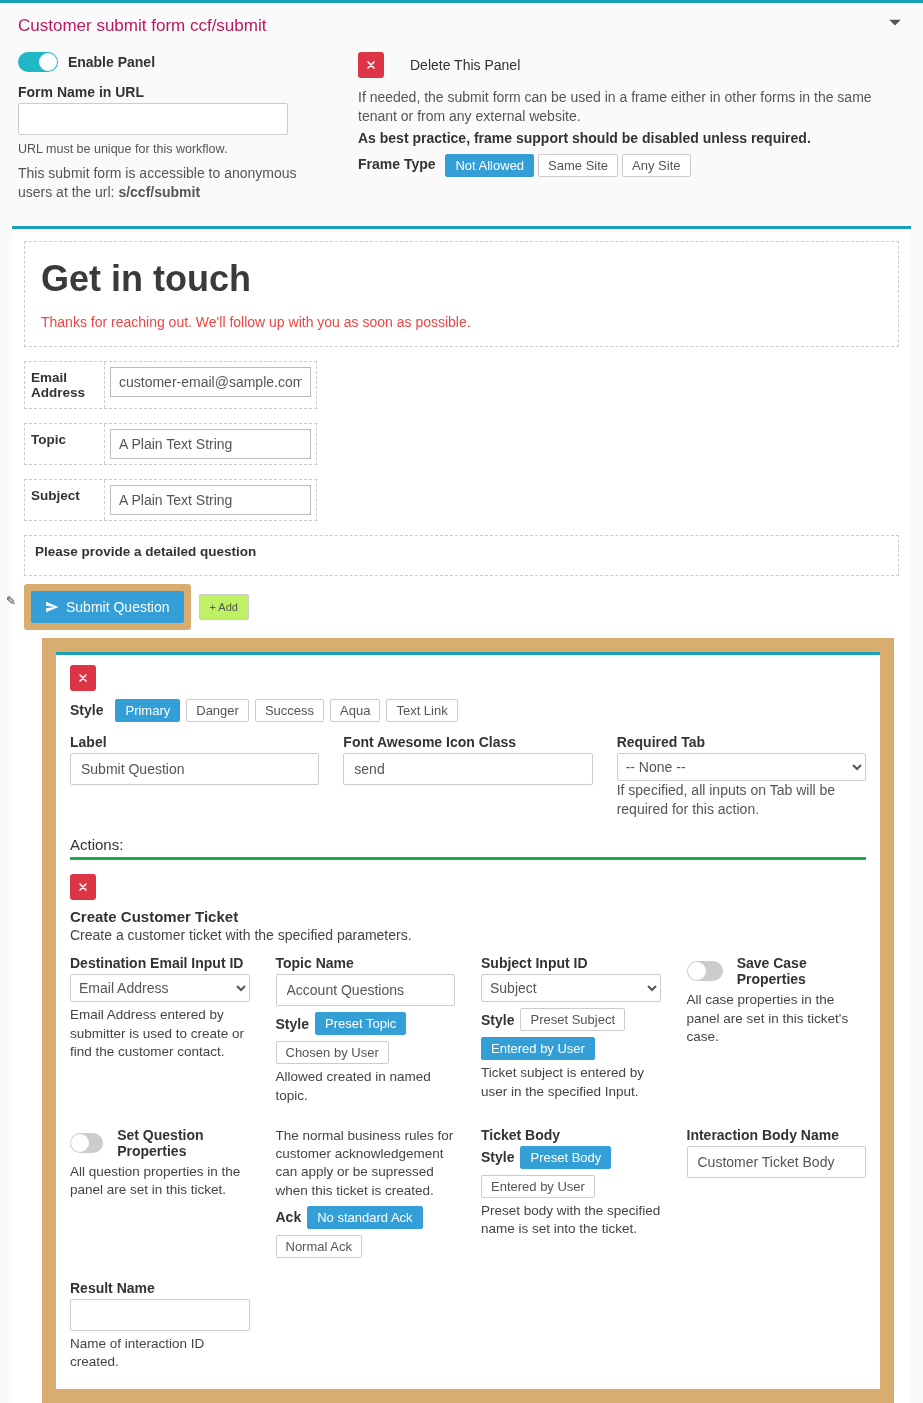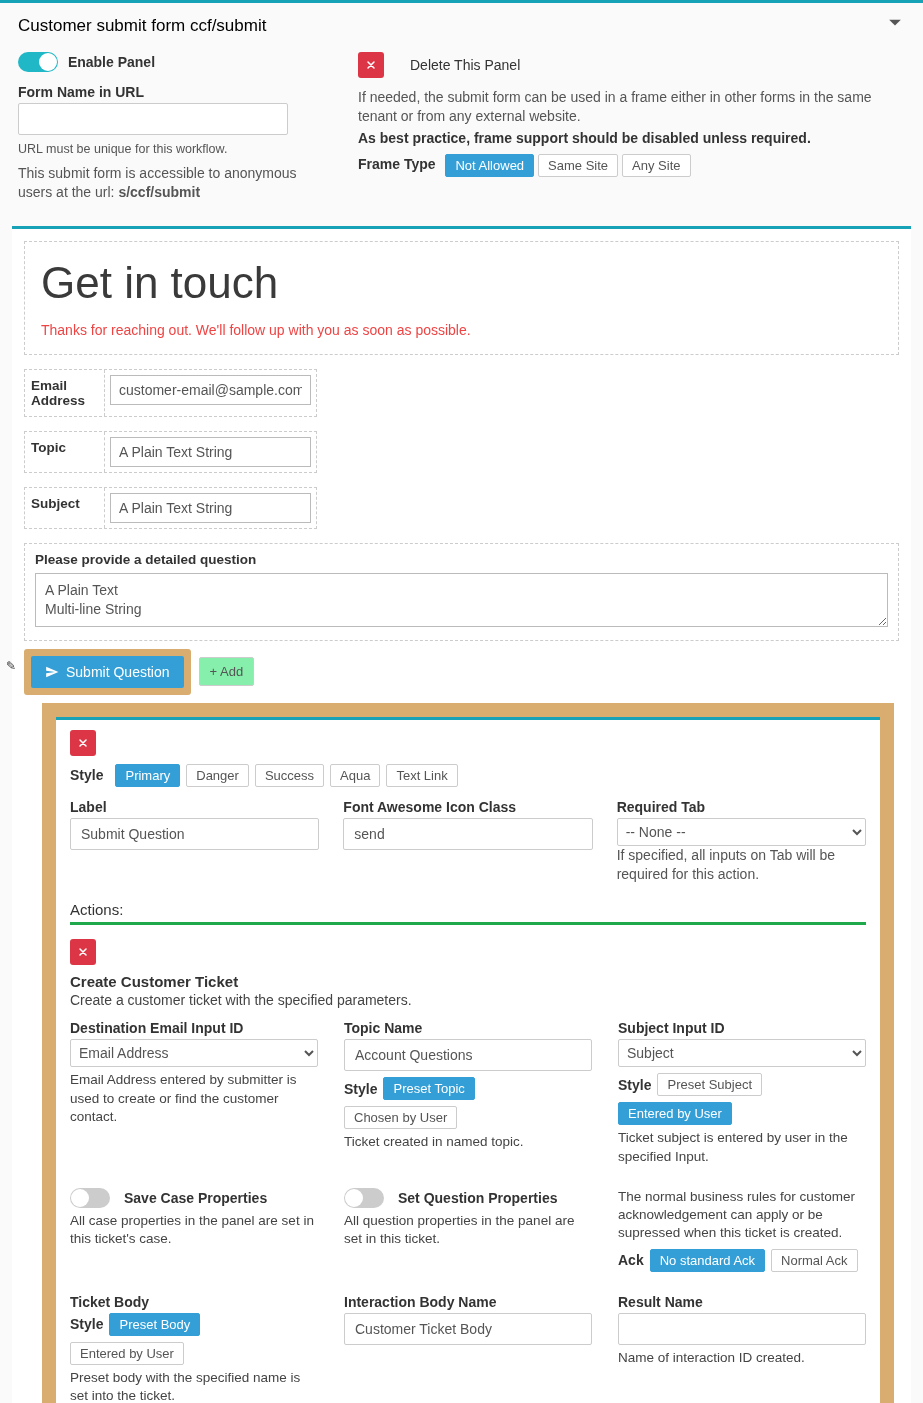--- a/index.html
+++ b/index.html
@@ -14,21 +14,21 @@
   .panel {
     border-top: 3px solid #17a2b8;
     background: #fafafa;
   }
   .panel-header {
     display: flex;
     justify-content: space-between;
     align-items: center;
     padding: 10px 18px 8px 18px;
     font-size: 17px;
-    color: #000000;
+    color: #be185d;
   }
   .chevron svg { width: 20px; height: 20px; fill: #555; }
   .panel-body { padding: 6px 18px 20px 18px; }
   .row { display: flex; gap: 40px; }
   .col { flex: 1; min-width: 0; }
 
   .toggle {
     width: 40px; height: 20px; border-radius: 10px;
     background: #20b8c6; position: relative; display: inline-block;
     vertical-align: middle; margin-right: 6px; cursor: pointer;
@@ -72,21 +72,21 @@
     margin: 24px -6px 0 -6px;
     border-top: 3px solid #17a2b8;
     background: #fff;
     padding: 0 0 24px 0;
   }
   .dashed-box {
     border: 1px dashed #ccc;
     margin: 12px 12px 0 12px;
     padding: 12px 16px 16px 16px;
   }
-  .big-title { font-size: 44px; font-weight: 400; margin: 4px 0 14px 0; color: #3a3a3a; }
+  .big-title { font-size: 36px; font-weight: 700; margin: 4px 0 14px 0; color: #3a3a3a; }
   .intro { font-size: 14px; color: #ef4444; margin-bottom: 0; }
 
   .field-row {
     display: flex; border: 1px dashed #ccc; margin-top: 14px; width: 293px;
   }
   .field-row .flabel {
     width: 80px; padding: 8px 6px; font-weight: 600; font-size: 13.5px;
     border-right: 1px dashed #ccc;
   }
   .field-row .fval { flex: 1; padding: 5px; }
@@ -109,22 +109,22 @@
     border: 3px solid #d9ad6f; border-radius: 3px; padding: 4px; background: #d9ad6f;
     display: inline-block;
   }
   .btn-primary {
     background: #349fd6; color: #fff; border: none; padding: 8px 14px;
     font-size: 14px; border-radius: 2px; cursor: pointer; display: inline-flex;
     align-items: center; gap: 7px;
   }
   .btn-primary svg { width: 14px; height: 14px; fill: #fff; }
   .btn-light {
-    background: #86efac; border: 1px solid #ccc; padding: 6px 10px;
-    font-size: 13px; border-radius: 2px; cursor: pointer; color: #555;
+    background: #bef264; border: 1px solid #ccc; padding: 6px 10px;
+    font-size: 11px; border-radius: 2px; cursor: pointer; color: #555;
   }
   .edit-pencil {
     position: absolute; left: -18px; top: 10px; font-size: 12px;
   }
 
   .big-highlight {
     margin: 8px 17px 16px 30px; background: #d9ad6f; padding: 14px;
   }
   .style-card {
     background: #fff; border-top: 3px solid #17a2b8;
@@ -139,21 +139,21 @@
 
   .actions-header {
     font-weight: 400; margin: 18px 0 4px 0; font-size: 15px;
   }
   .green-line { height: 3px; background: #1fa94c; margin-bottom: 14px; }
 
   .action-card { }
   .action-title { font-weight: 700; margin: 8px 0 2px 0; font-size: 15px; }
   .action-desc { font-size: 14px; color: #444; margin-bottom: 12px; }
 
-  .subgrid { display: grid; grid-template-columns: repeat(3, 1fr); gap: 22px 26px; }
+  .subgrid { display: grid; grid-template-columns: repeat(4, 1fr); gap: 22px 26px; }
   .sub .fl { font-weight: 700; font-size: 14px; margin-bottom: 3px; }
   .sub .desc { font-size: 13.5px; color: #444; margin-top: 4px; line-height: 1.35; }
   .inline-style { margin-top: 6px; display: flex; align-items: center; gap: 6px; flex-wrap: wrap; }
   .inline-style .lbl { font-weight: 700; font-size: 14px; }
   b, strong { font-weight: 700; }
 </style>
 </head>
 <body>
 
 <div class="panel">
@@ -217,22 +217,20 @@
         <div class="field-row">
           <div class="flabel">Topic</div>
           <div class="fval"><input value="A Plain Text String" style=""></div>
         </div>
         <div class="field-row">
           <div class="flabel">Subject</div>
           <div class="fval"><input value="A Plain Text String" style=""></div>
         </div>
         <div class="detail-block">
           <div class="dlabel">Please provide a detailed question</div>
-          <textarea id="detail-ta" style="">A Plain Text
-Multi-line String</textarea>
         </div>
       </div>
 
       <div class="submit-row">
         <span class="edit-pencil">✎</span>
         <span class="submit-highlight">
           <button class="btn-primary">
             <svg viewBox="0 0 24 24">
                 <path d="M2 21l21-9L2 3v7l15 2-15 2z"></path>
               </svg>
@@ -297,21 +295,21 @@
                 <div class="desc">Email Address entered by submitter is used to create or find the customer contact.</div>
               </div>
               <div class="sub">
                 <div class="fl">Topic Name</div>
                 <input class="form-control" value="Account Questions" style="">
                 <div class="inline-style">
                   <span class="lbl">Style</span>
                   <span class="seg active">Preset Topic</span>
                   <span class="seg">Chosen by User</span>
                 </div>
-                <div class="desc">Ticket created in named topic.</div>
+                <div class="desc">Allowed created in named topic.</div>
               </div>
               <div class="sub">
                 <div class="fl">Subject Input ID</div>
                 <select class="form-control">
                   <option>Subject</option>
                 </select>
                 <div class="inline-style">
                   <span class="lbl">Style</span>
                   <span class="seg">Preset Subject</span>
                   <span class="seg active">Entered by User</span>

